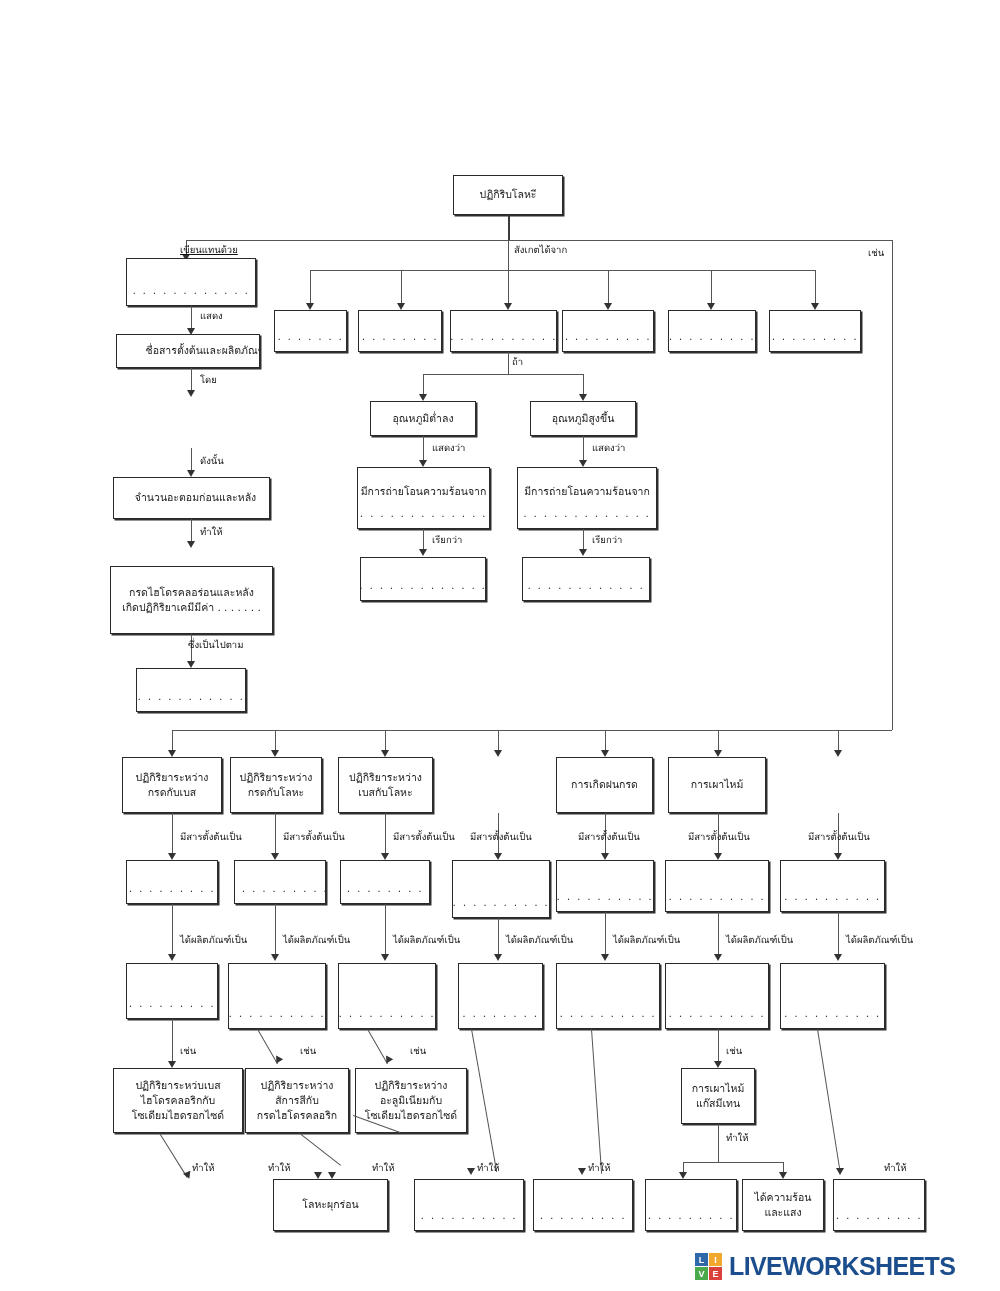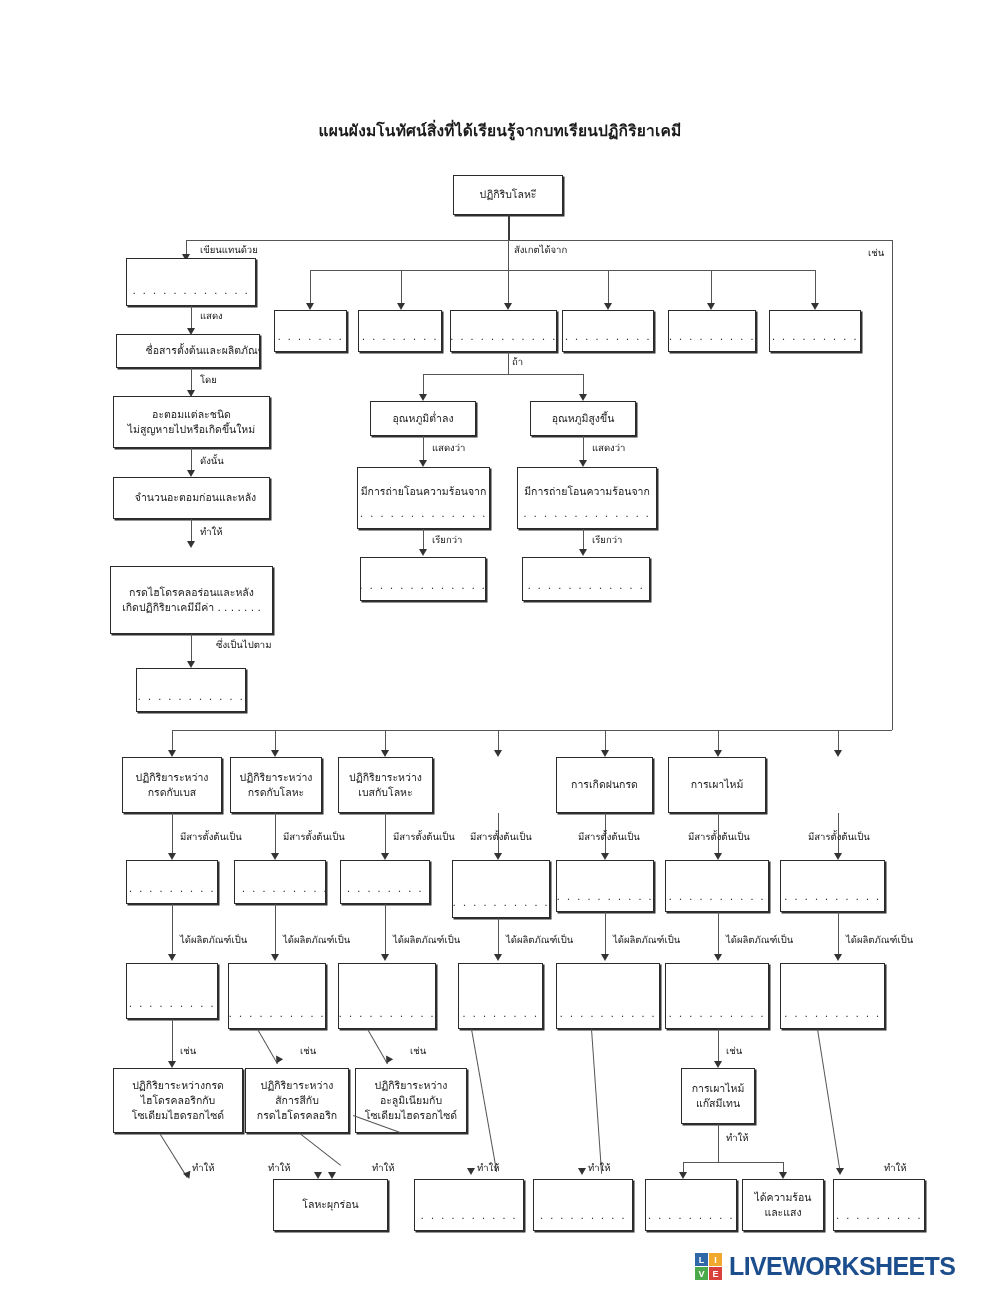--- a/index.html
+++ b/index.html
@@ -104,33 +104,32 @@
     color:#1c4d8c;
     letter-spacing:-.6px;
     margin-left:4px;
   }
 </style>
 </head>
 <body>
 
 <div id="page">
 
-  <div class="title">แผนผังมโนทัศน์สิ่งที่ได้เรียนรู้จากบทเรียนปฏิกิริยาเคมี</div>
 
   <div class="box" style="left:453px;top:175px;width:110px;height:40px;">
     <span class="ln">ปฏิกิริบโลหะี</span>
   </div>
 
   <div class="v dark" style="left:508px;top:215px;height:25px;border-left-width:2px;"></div>
 
   <div class="h" style="left:186px;top:240px;width:706px;"></div>
 
   <div class="v" style="left:186px;top:240px;height:16px;"></div>
   <div class="arrow" style="left:181.5px;top:254px;"></div>
-  <div class="lbl" style="left:200px;top:245px;">เขียนแทนด้วย</div>
+  <div class="lbl" style="left:180px;top:245px;text-decoration:underline;">เขียนแทนด้วย</div>
 
   <div class="lbl" style="left:514px;top:245px;">สังเกตได้จาก</div>
   <div class="v" style="left:508px;top:240px;height:30px;"></div>
 
   <div class="v" style="left:892px;top:240px;height:490px;"></div>
   <div class="lbl" style="left:868px;top:248px;">เช่น</div>
 
   <div class="h" style="left:310px;top:270px;width:505px;"></div>
 
   <div class="v" style="left:310px;top:270px;height:35px;"></div>
@@ -176,42 +175,38 @@
   <div class="arrow" style="left:186.5px;top:328px;"></div>
   <div class="lbl" style="left:200px;top:311px;">แสดง</div>
 
   <div class="box" style="left:116px;top:334px;width:144px;height:34px;padding-left:40px;">
     <span class="ln">ชื่อสารตั้งต้นและผลิตภัณฑ์</span>
   </div>
   <div class="v" style="left:191px;top:368px;height:24px;"></div>
   <div class="arrow" style="left:186.5px;top:390px;"></div>
   <div class="lbl" style="left:200px;top:375px;">โดย</div>
 
-  <div class="box" style="left:113px;top:396px;width:157px;height:52px;">
-    <span class="ln">อะตอมแต่ละชนิด</span>
-    <span class="ln">ไม่สูญหายไปหรือเกิดขึ้นใหม่</span>
-  </div>
   <div class="v" style="left:191px;top:448px;height:24px;"></div>
   <div class="arrow" style="left:186.5px;top:470px;"></div>
   <div class="lbl" style="left:200px;top:456px;">ดังนั้น</div>
 
   <div class="box" style="left:113px;top:477px;width:157px;height:42px;padding-left:12px;">
     <span class="ln">จำนวนอะตอมก่อนและหลัง</span>
   </div>
   <div class="v" style="left:191px;top:519px;height:24px;"></div>
   <div class="arrow" style="left:186.5px;top:541px;"></div>
   <div class="lbl" style="left:200px;top:527px;">ทำให้</div>
 
   <div class="box" style="left:110px;top:566px;width:163px;height:68px;">
     <span class="ln">กรดไฮโดรคลอร่อนและหลัง</span>
     <span class="ln">เกิดปฏิกิริยาเคมีมีค่า . . . . . . .</span>
   </div>
   <div class="v" style="left:191px;top:634px;height:30px;"></div>
   <div class="arrow" style="left:186.5px;top:661px;"></div>
-  <div class="lbl" style="left:216px;top:640px;">ซึ่งเป็นไปตาม</div>
+  <div class="lbl" style="left:188px;top:640px;">ซึ่งเป็นไปตาม</div>
 
   <div class="box blank" style="left:136px;top:668px;width:110px;height:44px;">
     <span class="dots">. . . . . . . . . . . . .</span>
   </div>
 
   <div class="v" style="left:508px;top:352px;height:22px;"></div>
   <div class="lbl" style="left:512px;top:357px;">ถ้า</div>
   <div class="h" style="left:423px;top:374px;width:160px;"></div>
 
   <div class="v" style="left:423px;top:374px;height:22px;"></div>
@@ -273,21 +268,21 @@
   <div class="v" style="left:172px;top:904px;height:52px;"></div>
   <div class="arrow" style="left:167.5px;top:954px;"></div>
   <div class="lbl" style="left:180px;top:935px;">ได้ผลิตภัณฑ์เป็น</div>
   <div class="box blank" style="left:126px;top:963px;width:92px;height:56px;">
     <span class="dots">. . . . . . . . . . . . .</span>
   </div>
   <div class="v" style="left:172px;top:1019px;height:44px;"></div>
   <div class="arrow" style="left:167.5px;top:1061px;"></div>
   <div class="lbl" style="left:180px;top:1046px;">เช่น</div>
   <div class="box" style="left:113px;top:1068px;width:130px;height:65px;">
-    <span class="ln">ปฏิกิริยาระหว่างกรด</span>
+    <span class="ln">ปฏิกิริยาระหว่บเบส</span>
     <span class="ln">ไฮโดรคลอริกกับ</span>
     <span class="ln">โซเดียมไฮดรอกไซด์</span>
   </div>
 
   <div class="diag" style="left:160px;top:1133px;width:52px;transform:rotate(58deg);"></div>
   <div class="arrow" style="left:184px;top:1172px;transform:rotate(-22deg);"></div>
   <div class="lbl" style="left:192px;top:1163px;">ทำให้</div>
 
   <div class="v" style="left:275px;top:730px;height:22px;"></div>
   <div class="arrow" style="left:270.5px;top:750px;"></div>

